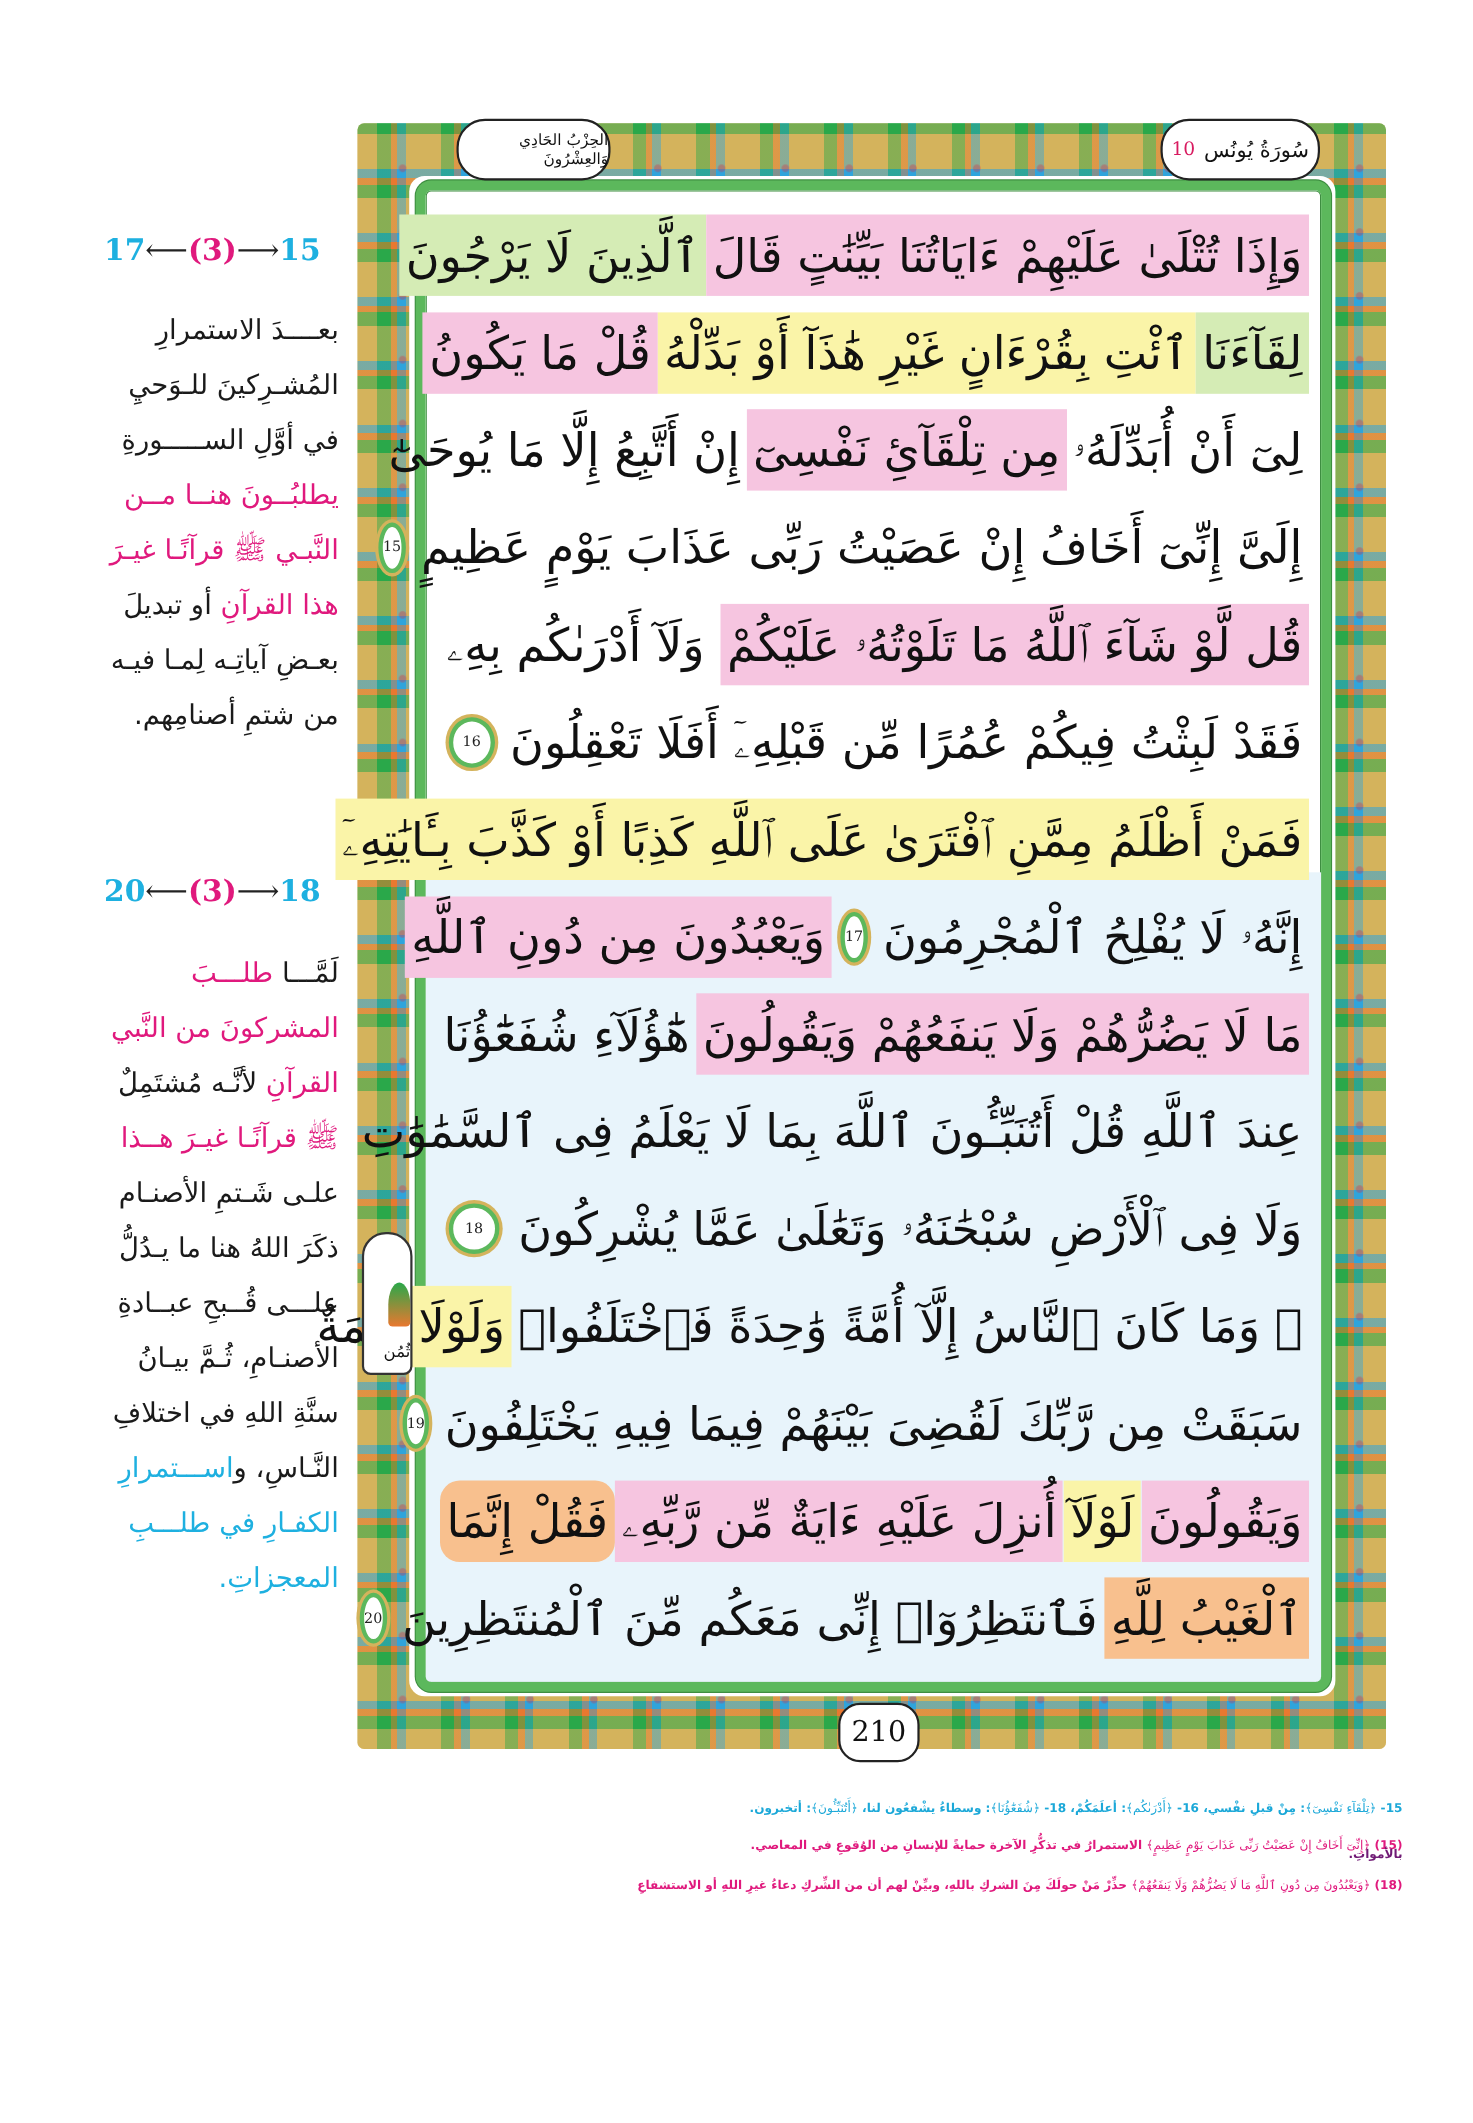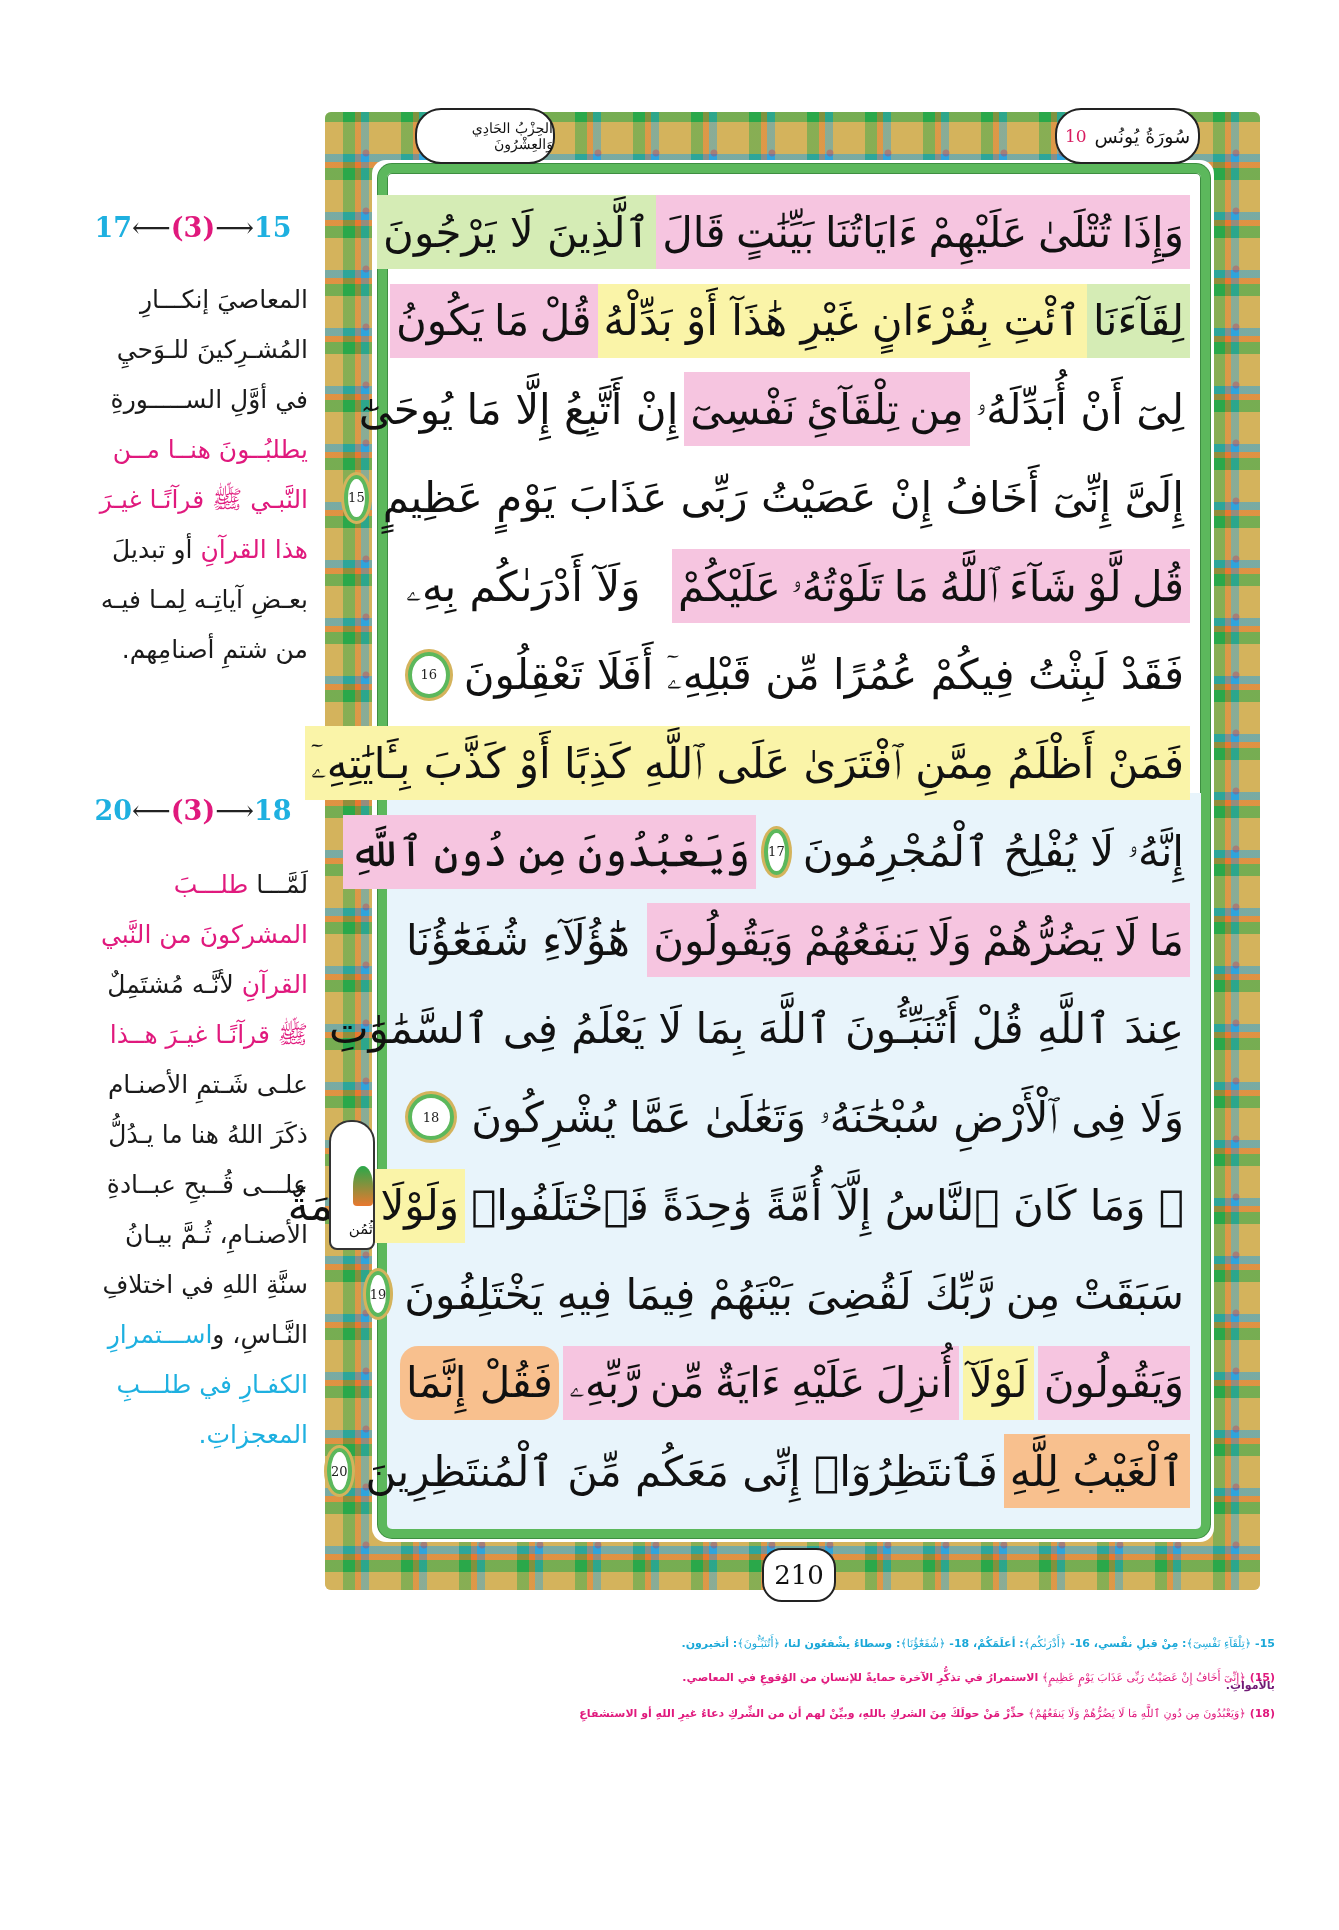--- a/index.html
+++ b/index.html
@@ -45,21 +45,21 @@
   .hdr-right{left:1055px;width:145px;font-size:19px;gap:8px;}
   .hdr-right .num{color:#d81b60;font-size:17px;}
 
   
   .qline{
     position:absolute;left:400px;width:790px;height:84px;
     display:flex;flex-direction:row-reverse;align-items:center;justify-content:space-between;
     font-family:"DejaVu Sans",sans-serif;font-size:42px;color:#111;white-space:nowrap;
   }
   .seg{display:inline-flex;align-items:center;height:74px;padding:0 6px;box-sizing:border-box;}
-  .hl-pink{background:#f6c5e0;font-family:Liberation Serif, serif;}
+  .hl-pink{background:#f6c5e0;}
   .hl-green{background:#d5ecb5;}
   .hl-yellow{background:#faf4a8;}
   .hl-orange{background:#f8c08e;}
   .marker{
     display:inline-flex;align-items:center;justify-content:center;width:38px;height:38px;border-radius:50%;
     border:4px solid #5cb85c;background:#fff;font-family:"DejaVu Serif",serif;font-size:13px;color:#222;
     box-shadow:0 0 0 3px #d4b35c;margin:0 8px;
   }
 
   
@@ -183,21 +183,21 @@
 </div>
 
 <div class="pagenum">
   <span>210</span>
 </div>
 
 <div class="range" style="top:212px;">
   <span class="n">17</span><span class="a">⟵</span><span class="c">(</span><span class="c">3</span><span class="c">)</span><span class="a">⟶</span><span class="n">15</span>
 </div>
 <div class="side" id="block1" style="top:275px;">
-    <div class="ln black">المعاصيَ إنكـــارِ</div>
+    <div class="ln black">بعــــدَ الاستمرارِ</div>
     <div class="ln black">المُشـرِكينَ للـوَحيِ</div>
     <div class="ln black">في أوَّلِ الســـــورةِ</div>
     <div class="ln pink">يطلبُــونَ هنــا مــن</div>
     <div class="ln pink">النَّبـي ﷺ قرآنًـا غيـرَ</div>
     <div class="ln"><span class="pink">هذا القرآنِ </span><span class="black">أو تبديلَ</span></div>
     <div class="ln black">بعـضِ آياتِـه لِمـا فيـه</div>
     <div class="ln black">من شتمِ أصنامِهم.</div>
   </div>
 
 <div class="range" style="top:795px;">

